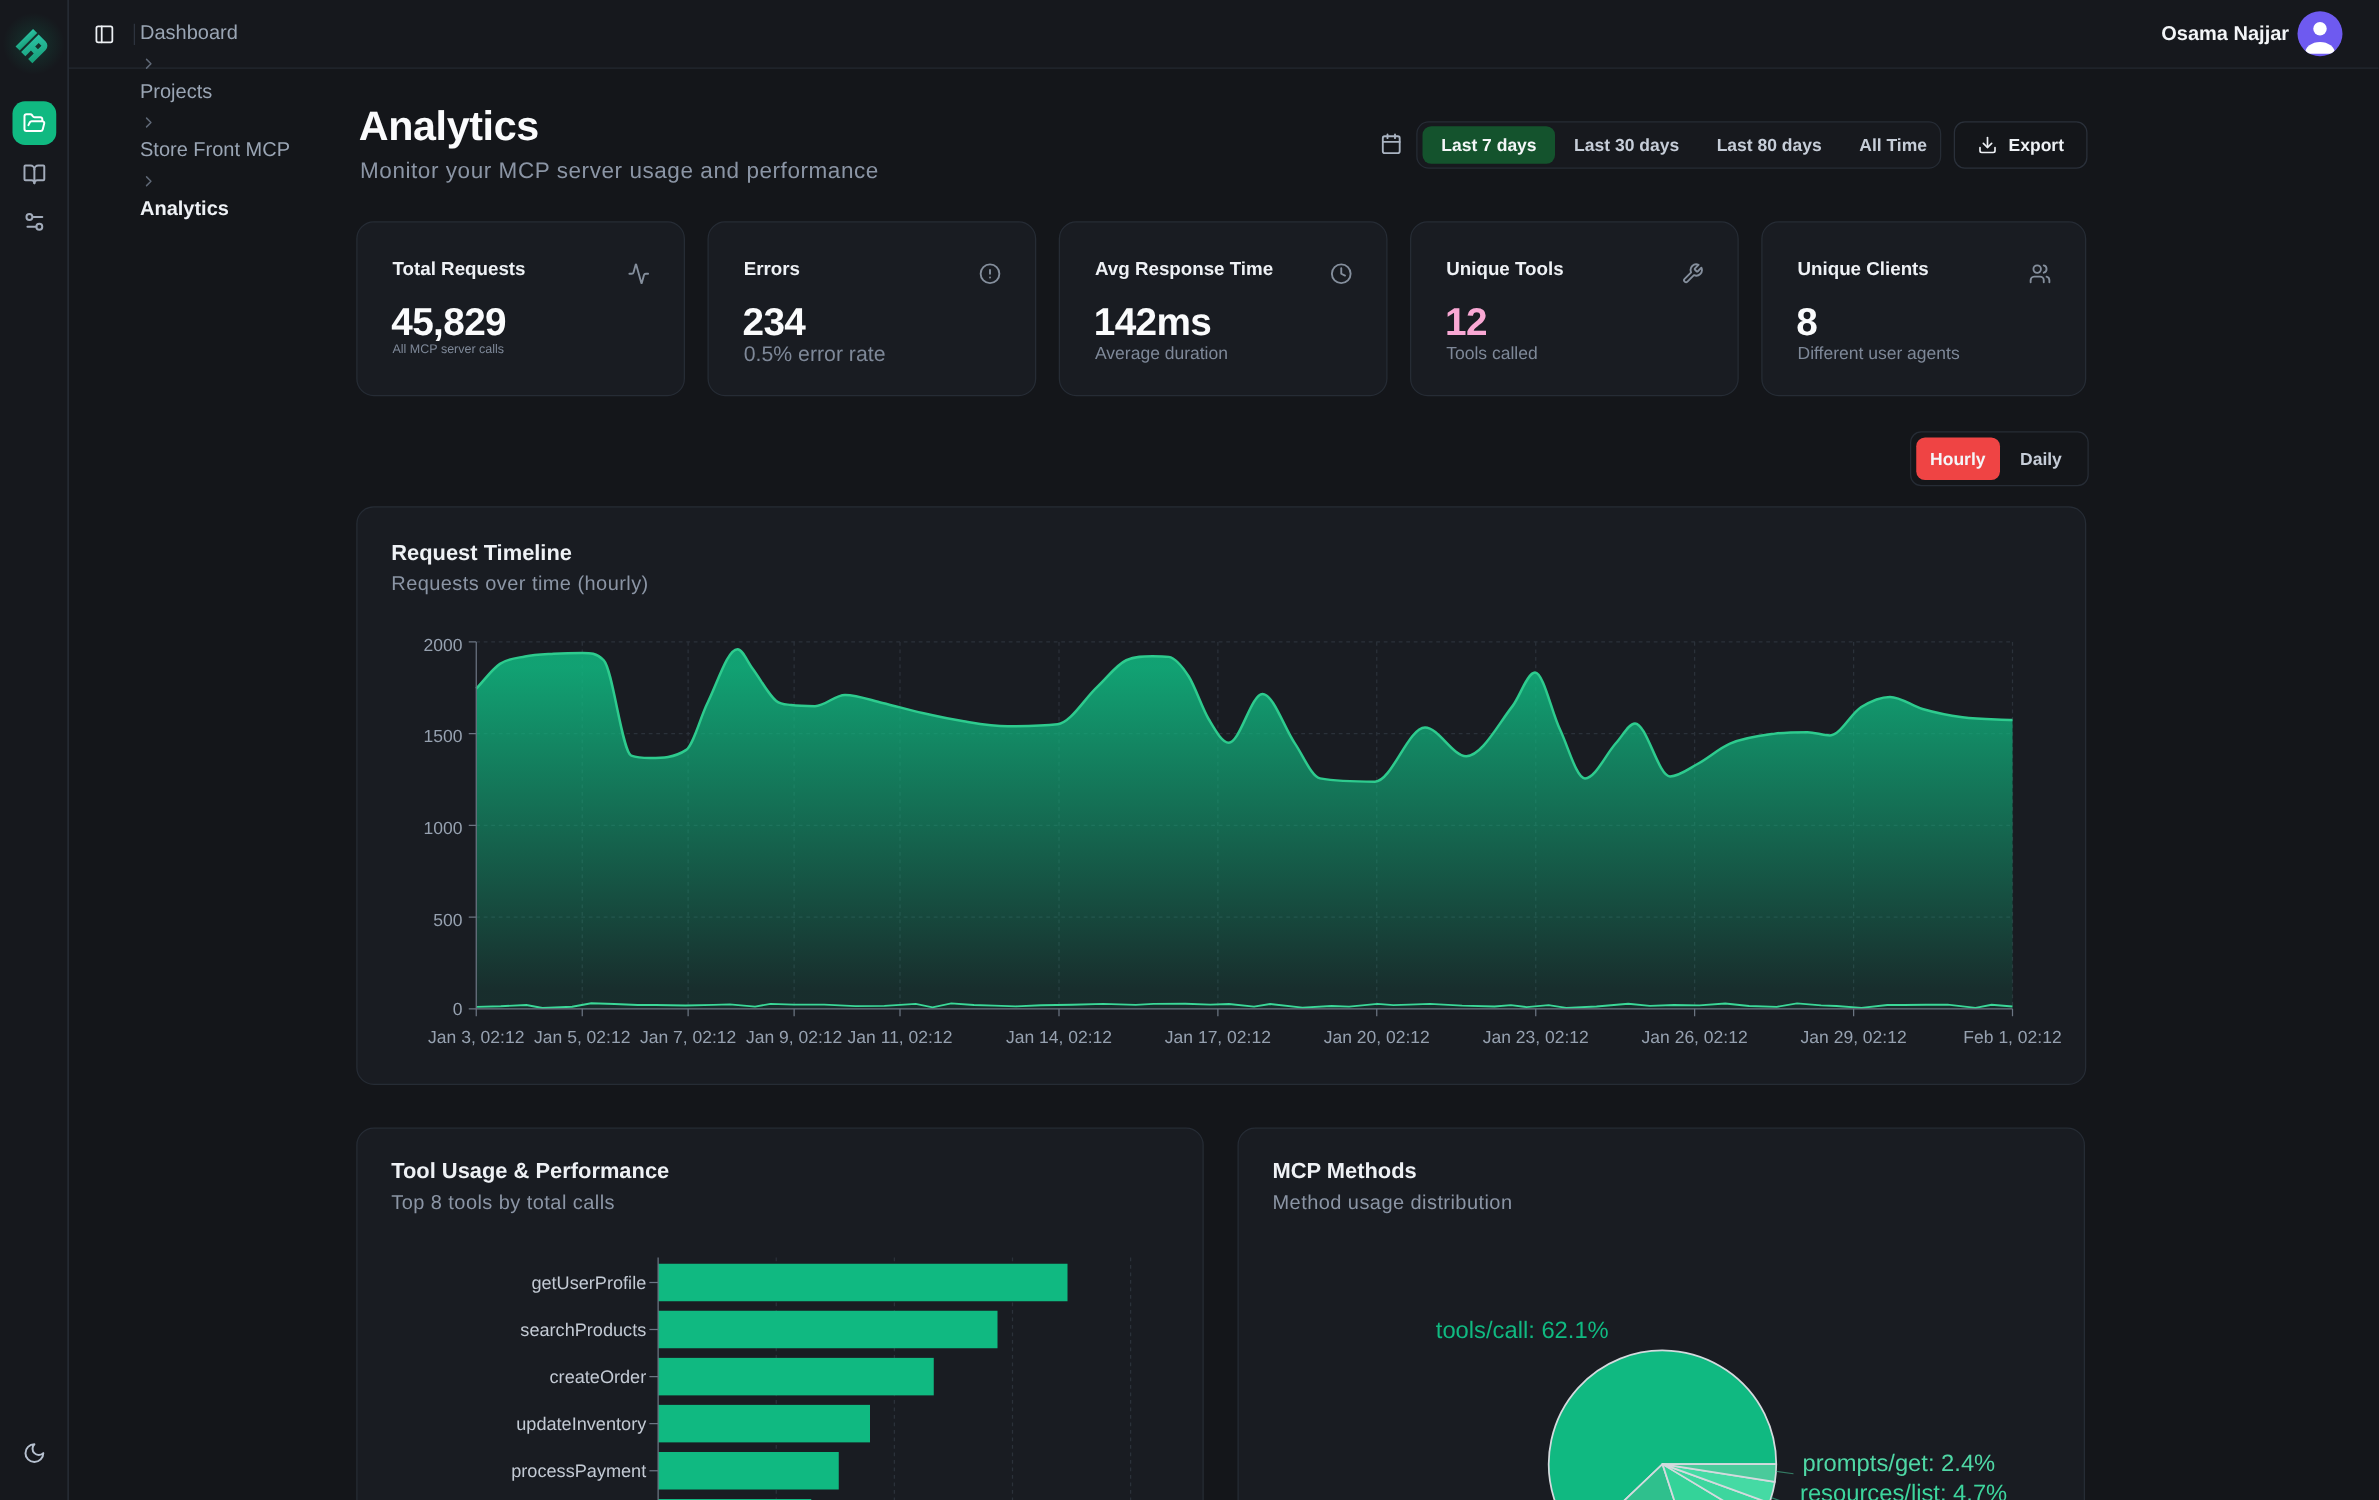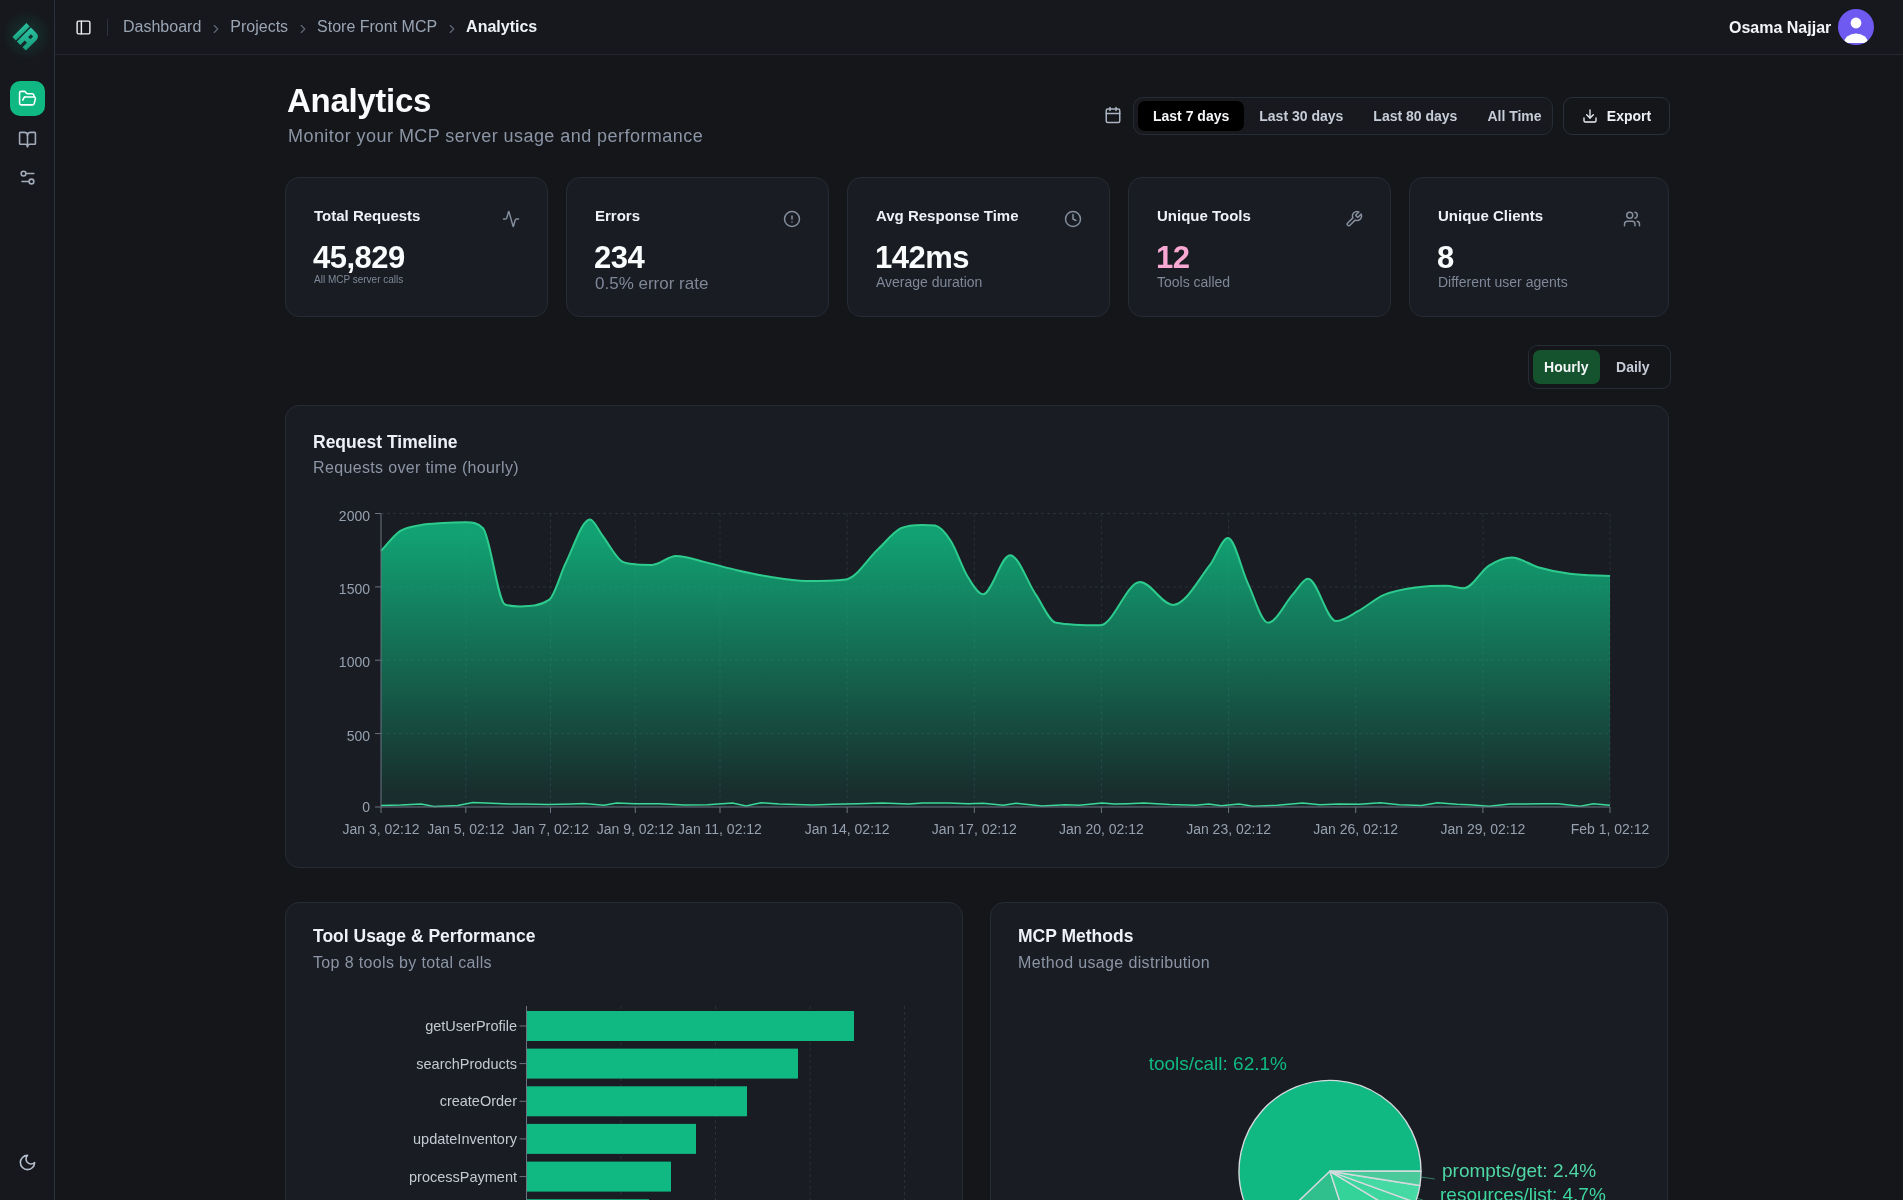--- a/index.html
+++ b/index.html
@@ -12,25 +12,25 @@
 .navbtn { position:absolute; left:10px; width:35px; height:35px; border-radius:10px; display:flex; align-items:center; justify-content:center; }
 .navbtn.active { background:#10b981; }
 
 .crumb { font-size:16px; color:#9aa5b4; }
 .crumb.cur { color:#eef1f5; font-weight:700; }
 
 .card { position:absolute; background:#191c22; border:1px solid #262c35; border-radius:14px; }
 
 .tabwrap { left:1133px; top:97px; width:420px; height:38px; background:#17191e; border:1px solid #262c35; border-radius:10px; display:flex; align-items:center; padding:0 4px; }
 .tab { height:30px; border-radius:7px; display:flex; align-items:center; justify-content:center; font-size:14px; font-weight:700; color:#c6cdd8; padding:0 15px; white-space:nowrap; }
-.tab.active { background:#000000; color:#f4f6f8; }
+.tab.active { background:#14532d; color:#f4f6f8; }
 .exportbtn { left:1563px; top:97px; width:107px; height:38px; border:1px solid #2a303a; border-radius:9px; display:flex; align-items:center; justify-content:center; gap:9px; color:#eef1f5; font-size:14px; font-weight:700; }
 .togglewrap { left:1528px; top:345px; width:143px; height:44px; border:1px solid #262c35; border-radius:9px; display:flex; align-items:center; padding:0 4px; }
 .tgl { height:34px; border-radius:7px; display:flex; align-items:center; justify-content:center; font-size:14px; font-weight:700; color:#c6cdd8; flex:1; }
-.tgl.active { background:#14532d; color:#f4f6f8; }
+.tgl.active { background:#ef4444; color:#f4f6f8; }
 text { font-family:"Liberation Sans", sans-serif; }
 </style>
 </head>
 <body>
 <div id="topbar" class="abs"></div>
 <div id="sidebar" class="abs"></div>
 
 <div class="abs" style="left:0;top:0;width:55px;height:64px;">
   <div class="abs" style="left:2px;top:10px;width:50px;height:50px;border-radius:50%;background:radial-gradient(circle,rgba(16,185,129,0.18) 0%,rgba(16,185,129,0.0) 70%);"></div>
   <svg class="abs" style="left:8px;top:17px;" width="38" height="38" viewBox="0 0 48 48">
@@ -69,21 +69,21 @@
   <svg width="19" height="19" viewBox="0 0 24 24" fill="none" stroke="#b6c0cf" stroke-width="2" stroke-linecap="round" stroke-linejoin="round">
       <path d="M12 3a6 6 0 0 0 9 9 9 9 0 1 1-9-9Z"></path>
     </svg>
 </div>
 
 <svg class="abs" style="left:75px;top:19px;" width="17" height="17" viewBox="0 0 24 24" fill="none" stroke="#edf0f4" stroke-width="2" stroke-linecap="round" stroke-linejoin="round">
     <rect width="18" height="18" x="3" y="3" rx="2"></rect>
     <path d="M9 3v18"></path>
   </svg>
 <div class="abs" style="left:107px;top:19px;width:1px;height:17px;background:#2d333e;"></div>
-<div class="abs" style="left:123px;top:18px;display:flex;align-items:flex-end;gap:7.5px;">
+<div class="abs" style="left:112px;top:18px;display:flex;align-items:flex-start;gap:7.5px;flex-direction:column;">
   <span class="crumb">Dashboard</span>
   <svg width="14" height="14" viewBox="0 0 24 24" fill="none" stroke="#5f6876" stroke-width="2" stroke-linecap="round" stroke-linejoin="round">
       <path d="m9 18 6-6-6-6"></path>
     </svg>
   <span class="crumb">Projects</span>
   <svg width="14" height="14" viewBox="0 0 24 24" fill="none" stroke="#5f6876" stroke-width="2" stroke-linecap="round" stroke-linejoin="round">
       <path d="m9 18 6-6-6-6"></path>
     </svg>
   <span class="crumb">Store Front MCP</span>
   <svg width="14" height="14" viewBox="0 0 24 24" fill="none" stroke="#5f6876" stroke-width="2" stroke-linecap="round" stroke-linejoin="round">

